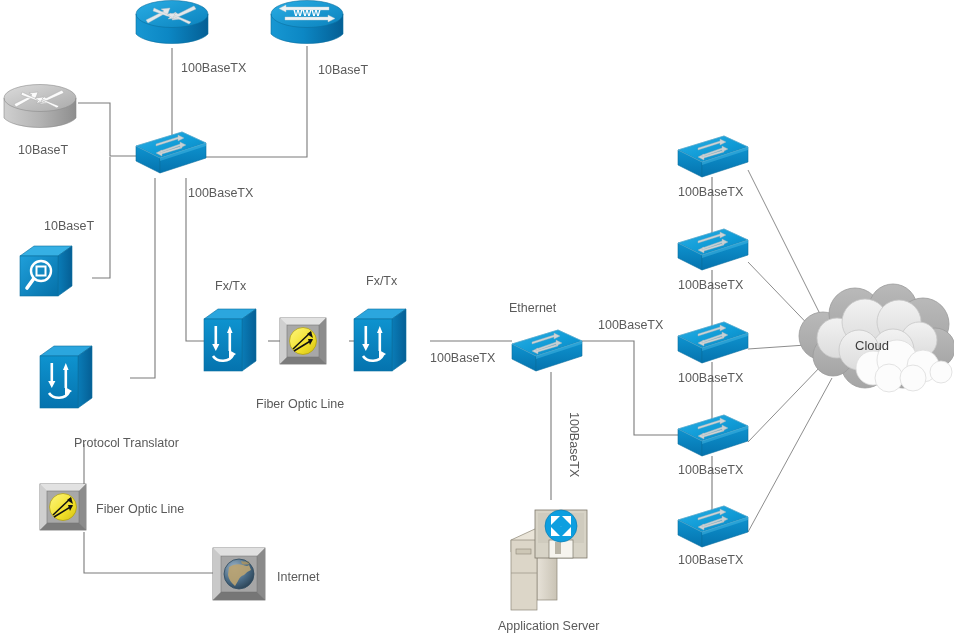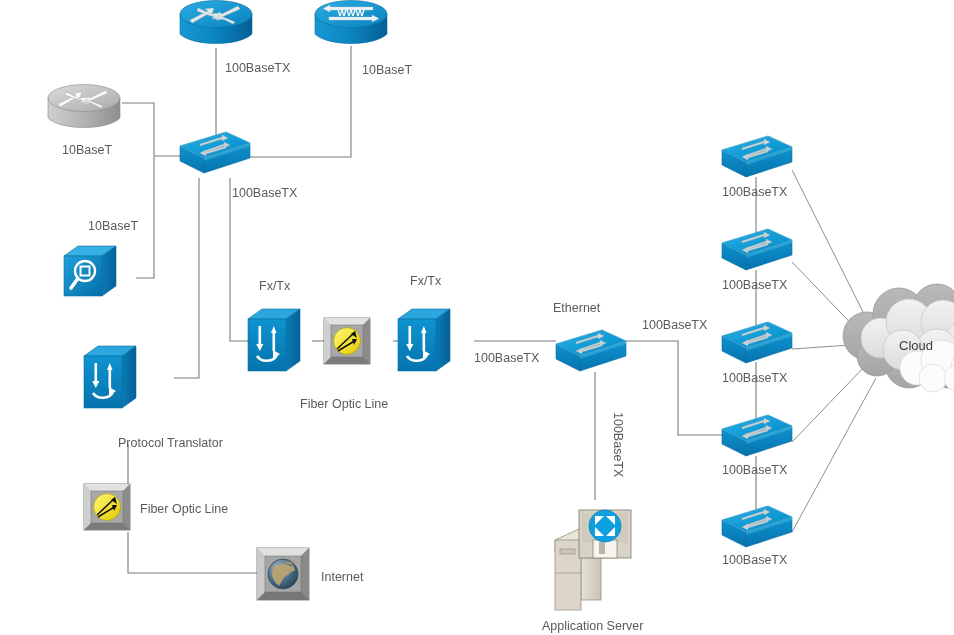--- a/index.html
+++ b/index.html
@@ -10,21 +10,20 @@
   body {
     width: 954px;
     height: 635px;
     font-family: "Liberation Sans", sans-serif;
     overflow: hidden;
   }
   #diagram-root {
     position: relative;
     width: 910px;
     height: 635px;
-    margin-left: 44px;
   }
   svg#net {
     display: block;
     width: 954px;
     height: 635px;
   }
   .lbl {
     font-family: "Liberation Sans", sans-serif;
     font-size: 12.5px;
     fill: #5a5a5a;

